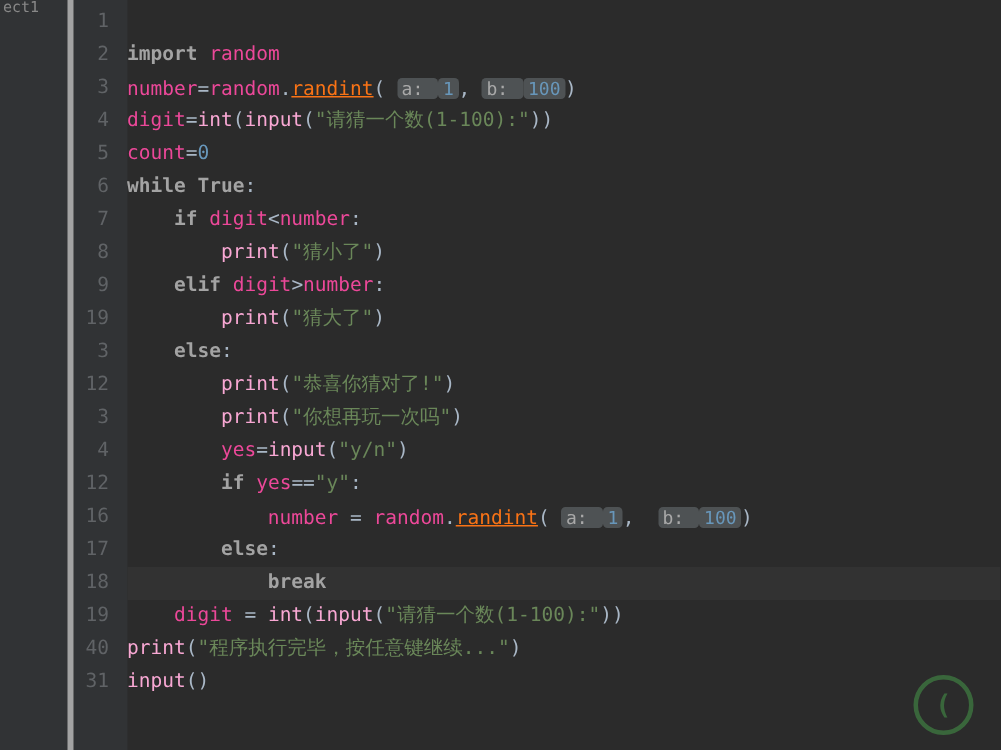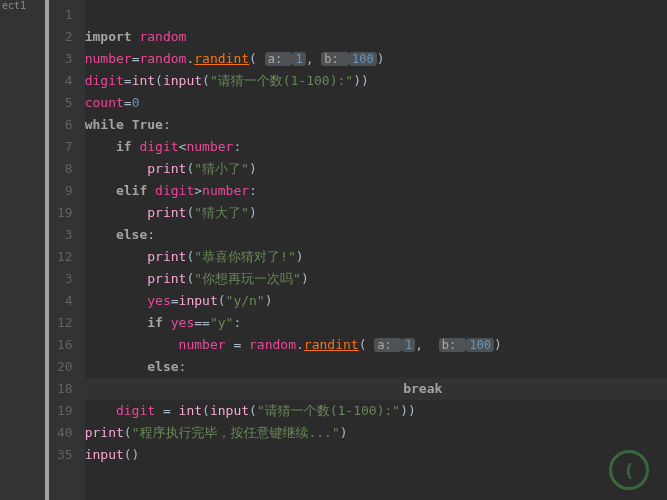--- a/index.html
+++ b/index.html
@@ -40,21 +40,21 @@
     line-height: 22px;
   }
   .code {
     padding: 4px 0;
     line-height: 22px;
     white-space: pre;
     flex: 1;
     position: relative;
   }
   .line { display:block; height:22px; }
-  .hl { background: #323232; text-align: center; }
+  .hl { background: #323232; }
   .kw   { color: #a3a3a3; font-weight: bold; }  
   .fn   { color: #f97316; text-decoration: underline; }  
   .id   { color: #ec4899; }  
   .op   { color: #a9b7c6; }
   .num  { color: #6897bb; }  
   .str  { color: #6a8759; }  
   .hint { background:#4e5254; border-radius:3px; padding:0 3px; color:#a9a9a9; font-size:12px;}
   .hintn{ color:#6897bb; }
   .builtin { color:#f9a8d4; }
   .watermark {
@@ -83,25 +83,25 @@
       <div class="line">7</div>
       <div class="line">8</div>
       <div class="line">9</div>
       <div class="line">19</div>
       <div class="line">3</div>
       <div class="line">12</div>
       <div class="line">3</div>
       <div class="line">4</div>
       <div class="line">12</div>
       <div class="line">16</div>
-      <div class="line">20</div>
+      <div class="line">17</div>
       <div class="line">18</div>
       <div class="line">19</div>
       <div class="line">40</div>
-      <div class="line">35</div>
+      <div class="line">31</div>
     </div>
   <div class="code" id="code"><span class="line"></span><span class="line"><span class="kw">import</span> <span class="id">random</span></span><span class="line"><span class="id">number</span><span class="op">=</span><span class="id">random</span><span class="op">.</span><span class="fn">randint</span><span class="op">(</span> <span class="hint">a: </span><span class="hint"><span class="hintn">1</span></span><span class="op">,</span> <span class="hint">b: </span><span class="hint"><span class="hintn">100</span></span><span class="op">)</span></span><span class="line"><span class="id">digit</span><span class="op">=</span><span class="builtin">int</span><span class="op">(</span><span class="builtin">input</span><span class="op">(</span><span class="str">"请猜一个数(1-100):"</span><span class="op">))</span></span><span class="line"><span class="id">count</span><span class="op">=</span><span class="num">0</span></span><span class="line"><span class="kw">while</span> <span class="kw">True</span><span class="op">:</span></span><span class="line">    <span class="kw">if</span> <span class="id">digit</span><span class="op">&lt;</span><span class="id">number</span><span class="op">:</span></span><span class="line">        <span class="builtin">print</span><span class="op">(</span><span class="str">"猜小了"</span><span class="op">)</span></span><span class="line">    <span class="kw">elif</span> <span class="id">digit</span><span class="op">&gt;</span><span class="id">number</span><span class="op">:</span></span><span class="line">        <span class="builtin">print</span><span class="op">(</span><span class="str">"猜大了"</span><span class="op">)</span></span><span class="line">    <span class="kw">else</span><span class="op">:</span></span><span class="line">        <span class="builtin">print</span><span class="op">(</span><span class="str">"恭喜你猜对了!"</span><span class="op">)</span></span><span class="line">        <span class="builtin">print</span><span class="op">(</span><span class="str">"你想再玩一次吗"</span><span class="op">)</span></span><span class="line">        <span class="id">yes</span><span class="op">=</span><span class="builtin">input</span><span class="op">(</span><span class="str">"y/n"</span><span class="op">)</span></span><span class="line">        <span class="kw">if</span> <span class="id">yes</span><span class="op">==</span><span class="str">"y"</span><span class="op">:</span></span><span class="line">            <span class="id">number</span> <span class="op">=</span> <span class="id">random</span><span class="op">.</span><span class="fn">randint</span><span class="op">(</span> <span class="hint">a: </span><span class="hint"><span class="hintn">1</span></span><span class="op">,</span>  <span class="hint">b: </span><span class="hint"><span class="hintn">100</span></span><span class="op">)</span></span><span class="line">        <span class="kw">else</span><span class="op">:</span></span><span class="line hl">            <span class="kw">break</span></span><span class="line">    <span class="id">digit</span> <span class="op">=</span> <span class="builtin">int</span><span class="op">(</span><span class="builtin">input</span><span class="op">(</span><span class="str">"请猜一个数(1-100):"</span><span class="op">))</span></span><span class="line"><span class="builtin">print</span><span class="op">(</span><span class="str">"程序执行完毕，按任意键继续..."</span><span class="op">)</span></span><span class="line"><span class="builtin">input</span><span class="op">()</span></span></div>
 </div>
 
 <div class="watermark">
   <div class="wm-ring">
       <span class="wm-inner">(</span>
     </div>
 </div>
 

